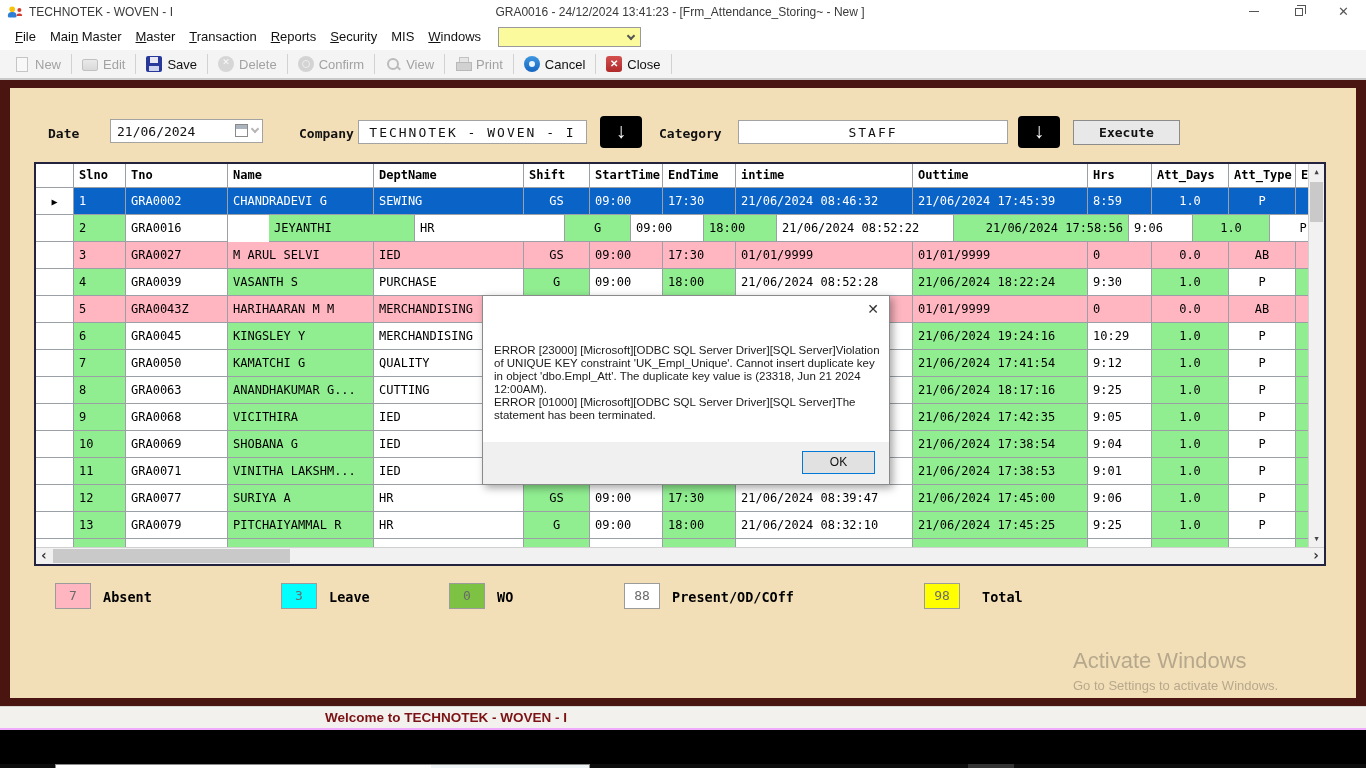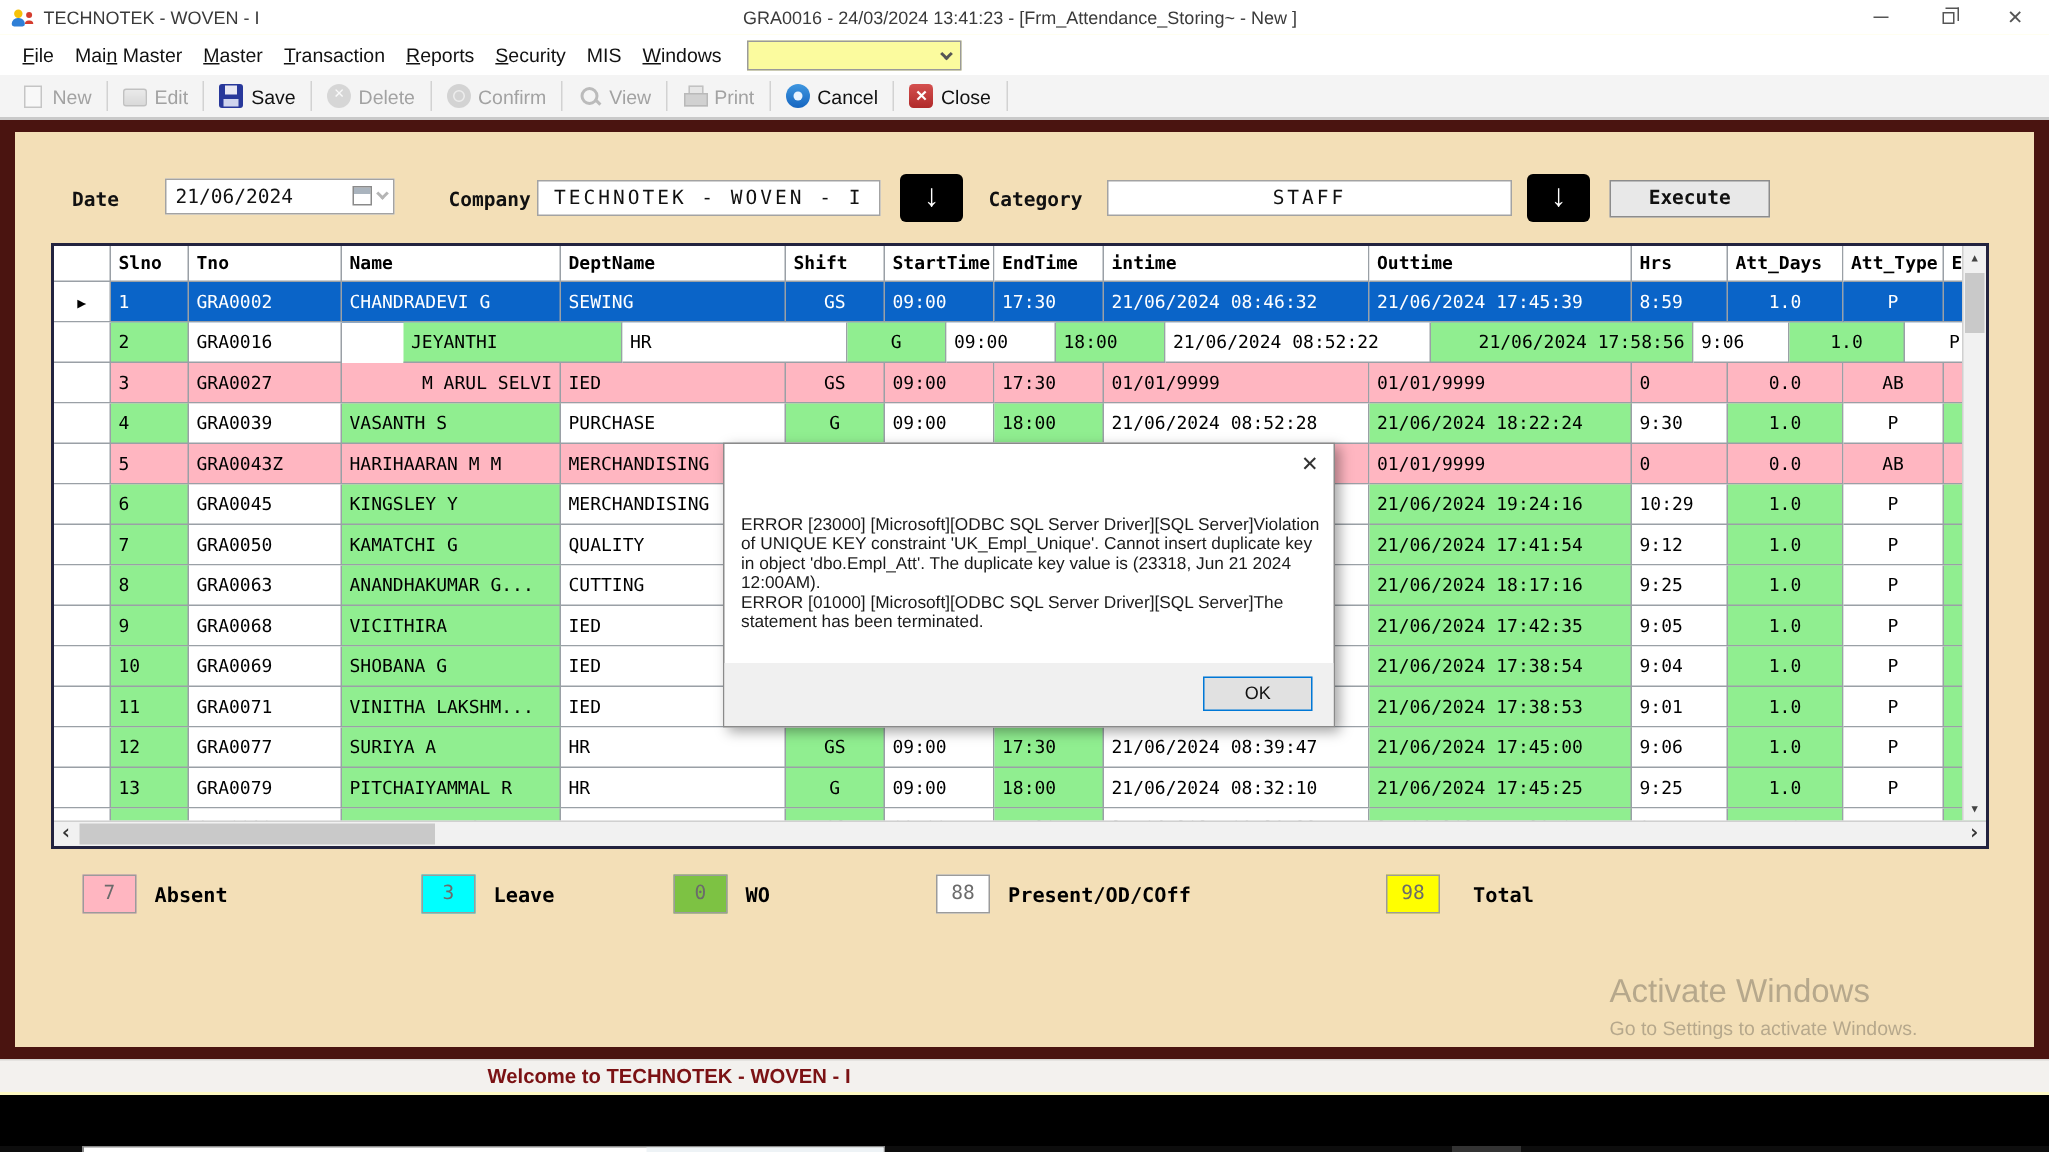--- a/index.html
+++ b/index.html
@@ -1,17 +1,17 @@
 <!DOCTYPE html>
 <html><head>
 <meta charset="utf-8">
 <style>
   * { margin:0; padding:0; box-sizing:border-box; }
   html,body { width:1366px; height:768px; overflow:hidden; background:#000; }
-  #screen { position:relative; width:1366px; height:730px; background:#fef9c3;
+  #screen { position:relative; width:1366px; height:730px; background:#f0abfc;
             font-family:"Liberation Sans", sans-serif; }
 
   
   .titlebar { position:absolute; left:0; top:0; width:1366px; height:23px; background:#fff;
               display:flex; align-items:center; }
   .tb-app-ico { position:relative; width:18px; height:14px; margin-left:6px; transform:scale(.8); }
   .tb-app-ico::before { content:''; position:absolute; left:2px; top:0; width:7px; height:7px; border-radius:50%;
               background:#f6c20a; box-shadow:9px 1px 0 -1px #d43c2e; }
   .tb-app-ico::after { content:''; position:absolute; left:0; top:7px; width:11px; height:7px;
               border-radius:5px 5px 2px 2px; background:#2f7fd6; box-shadow:9px 0 0 -2px #d43c2e; }
@@ -195,21 +195,21 @@
       background:#1b1b1b; border:1px solid #fff; color:#fff; font-size:9px; text-align:center; line-height:14px; }
 </style>
 </head>
 <body>
 
 <div id="screen">
 
   <div class="titlebar">
     <span class="tb-app-ico"></span>
     <span class="tb-title">TECHNOTEK - WOVEN - I</span>
-    <span class="tb-doc">GRA0016 - 24/03/2024 13:41:23 - [Frm_Attendance_Storing~ - New ]</span>
+    <span class="tb-doc">GRA0016 - 24/12/2024 13:41:23 - [Frm_Attendance_Storing~ - New ]</span>
     <div class="win-controls">
       <div class="win-btn">
           <span class="glyph-min"></span>
         </div>
       <div class="win-btn">
           <span class="glyph-restore"></span>
         </div>
       <div class="win-btn">
           <span class="glyph-close">✕</span>
         </div>
@@ -355,21 +355,21 @@
           <div class="g-cell" style="width: 175px; text-align: right; background: rgb(144, 238, 144);">21/06/2024 17:58:56</div>
           <div class="g-cell" style="width: 64px; text-align: left; background: rgb(255, 255, 255);">9:06</div>
           <div class="g-cell" style="width: 77px; text-align: center; background: rgb(144, 238, 144);">1.0</div>
           <div class="g-cell" style="width: 67px; text-align: center; background: rgb(255, 255, 255);">P</div>
           <div class="g-cell" style="width: 60px; text-align: left; background: rgb(144, 238, 144);"></div>
         </div>
         <div class="g-row">
           <div class="g-cell g-selcell" style="width: 38px;"></div>
           <div class="g-cell" style="width: 52px; text-align: left; background: rgb(255, 182, 193);">3</div>
           <div class="g-cell" style="width: 102px; text-align: left; background: rgb(255, 182, 193);">GRA0027</div>
-          <div class="g-cell" style="width: 146px; text-align: right; background: rgb(255, 182, 193);">M ARUL SELVI</div>
+          <div class="g-cell" style="width: 146px; text-align: left; background: rgb(255, 182, 193);">M ARUL SELVI</div>
           <div class="g-cell" style="width: 150px; text-align: left; background: rgb(255, 182, 193);">IED</div>
           <div class="g-cell" style="width: 66px; text-align: center; background: rgb(255, 182, 193);">GS</div>
           <div class="g-cell" style="width: 73px; text-align: left; background: rgb(255, 182, 193);">09:00</div>
           <div class="g-cell" style="width: 73px; text-align: left; background: rgb(255, 182, 193);">17:30</div>
           <div class="g-cell" style="width: 177px; text-align: left; background: rgb(255, 182, 193);">01/01/9999</div>
           <div class="g-cell" style="width: 175px; text-align: left; background: rgb(255, 182, 193);">01/01/9999</div>
           <div class="g-cell" style="width: 64px; text-align: left; background: rgb(255, 182, 193);">0</div>
           <div class="g-cell" style="width: 77px; text-align: center; background: rgb(255, 182, 193);">0.0</div>
           <div class="g-cell" style="width: 67px; text-align: center; background: rgb(255, 182, 193);">AB</div>
           <div class="g-cell" style="width: 60px; text-align: left; background: rgb(255, 182, 193);"></div>

